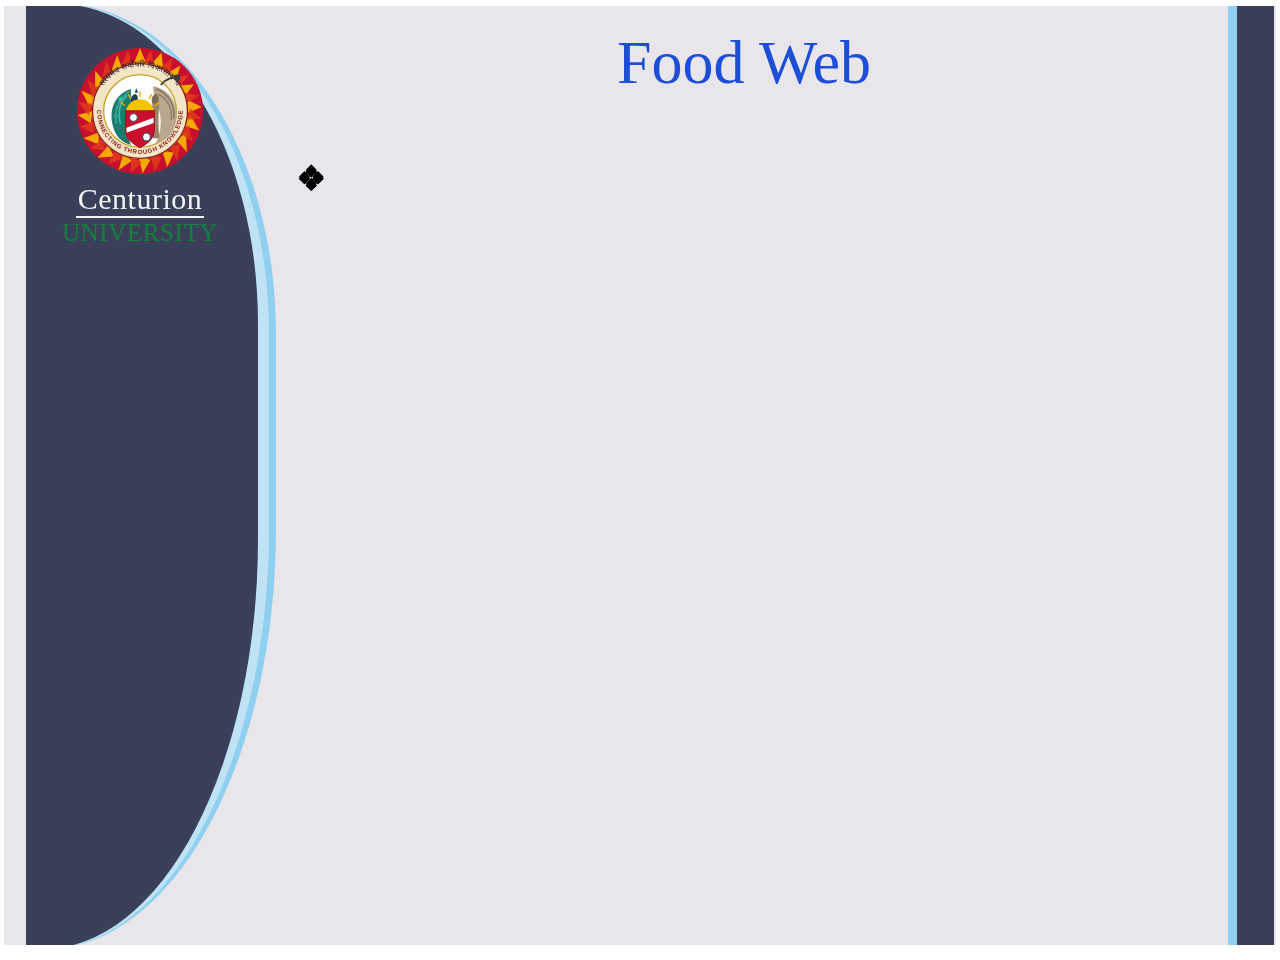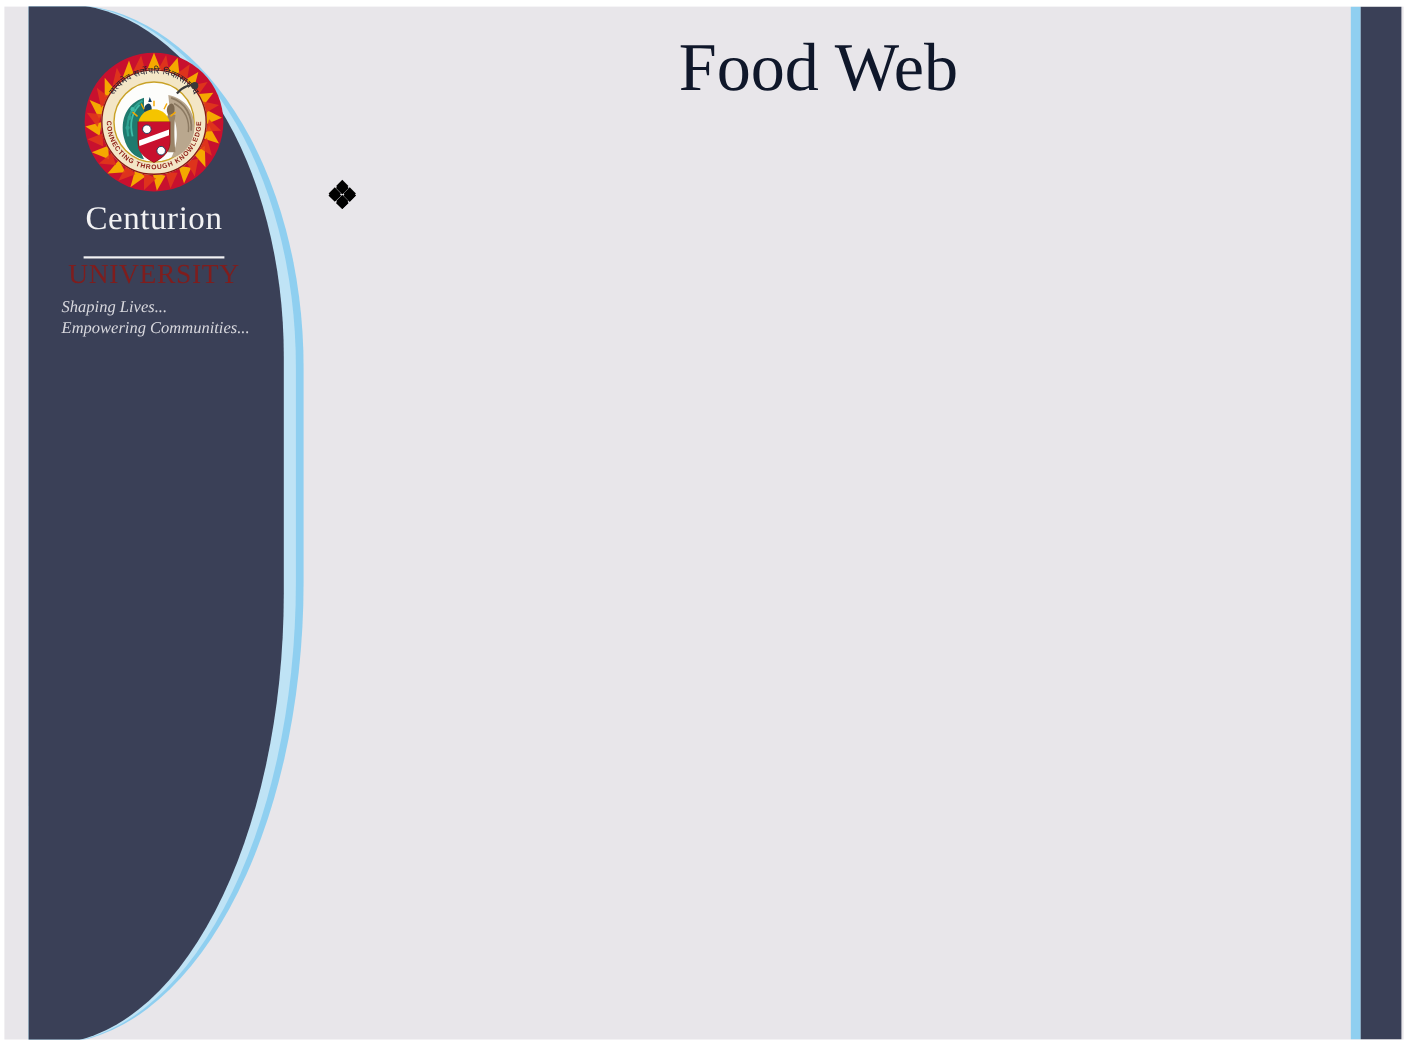--- a/index.html
+++ b/index.html
@@ -100,25 +100,25 @@
     display: block;
   }
   .uni-name {
     font-family: "Liberation Serif", "DejaVu Serif", serif;
     color: #f2f2f4;
     font-size: 30px;
     line-height: 1.02;
     letter-spacing: .5px;
     border-bottom: 2px solid #f2f2f4;
     display: inline-block;
-    padding: 0 2px 18px 2px;
+    padding: 0 2px 1px 2px;
   }
   .uni-sub {
     font-family: "Liberation Serif", "DejaVu Serif", serif;
-    color: #7f1d1d;
+    color: #15803d;
     font-size: 25px;
     line-height: 1.05;
     letter-spacing: .6px;
     display: block;
     margin-top: 2px;
   }
   .tagline {
     font-family: "Liberation Serif", "DejaVu Serif", serif;
     color: #d8d8de;
     font-style: italic;
@@ -129,21 +129,21 @@
     padding-left: 6px;
   }
 
   
   .slide-title {
     position: absolute;
     left: 290px;
     top: 24px;
     width: 900px;
     text-align: center;
-    color: #0f172a;
+    color: #1d4ed8;
     font-family: "Liberation Serif", "DejaVu Serif", serif;
     font-size: 62px;
     line-height: 1.05;
     font-weight: normal;
     z-index: 4;
   }
 
   
   .body {
     position: absolute;
@@ -293,24 +293,20 @@
           <circle cx="90" cy="110" r="6" fill="#ffffff" stroke="#17405f" stroke-width="1.3"></circle>
           <circle cx="110" cy="140" r="6" fill="#ffffff" stroke="#17405f" stroke-width="1.3"></circle>
         </g>
       </svg>
 
       <div>
         <span class="uni-name">Centurion</span>
       </div>
       <span class="uni-sub">UNIVERSITY</span>
 
-      <div class="tagline">
-        <div>Shaping Lives...</div>
-        <div>Empowering Communities...</div>
-      </div>
     </div>
 
     <div class="slide-title">Food Web</div>
 
     <div class="body">
 
       <div class="bullet">
         <span class="marker">❖</span>
       </div>
 

